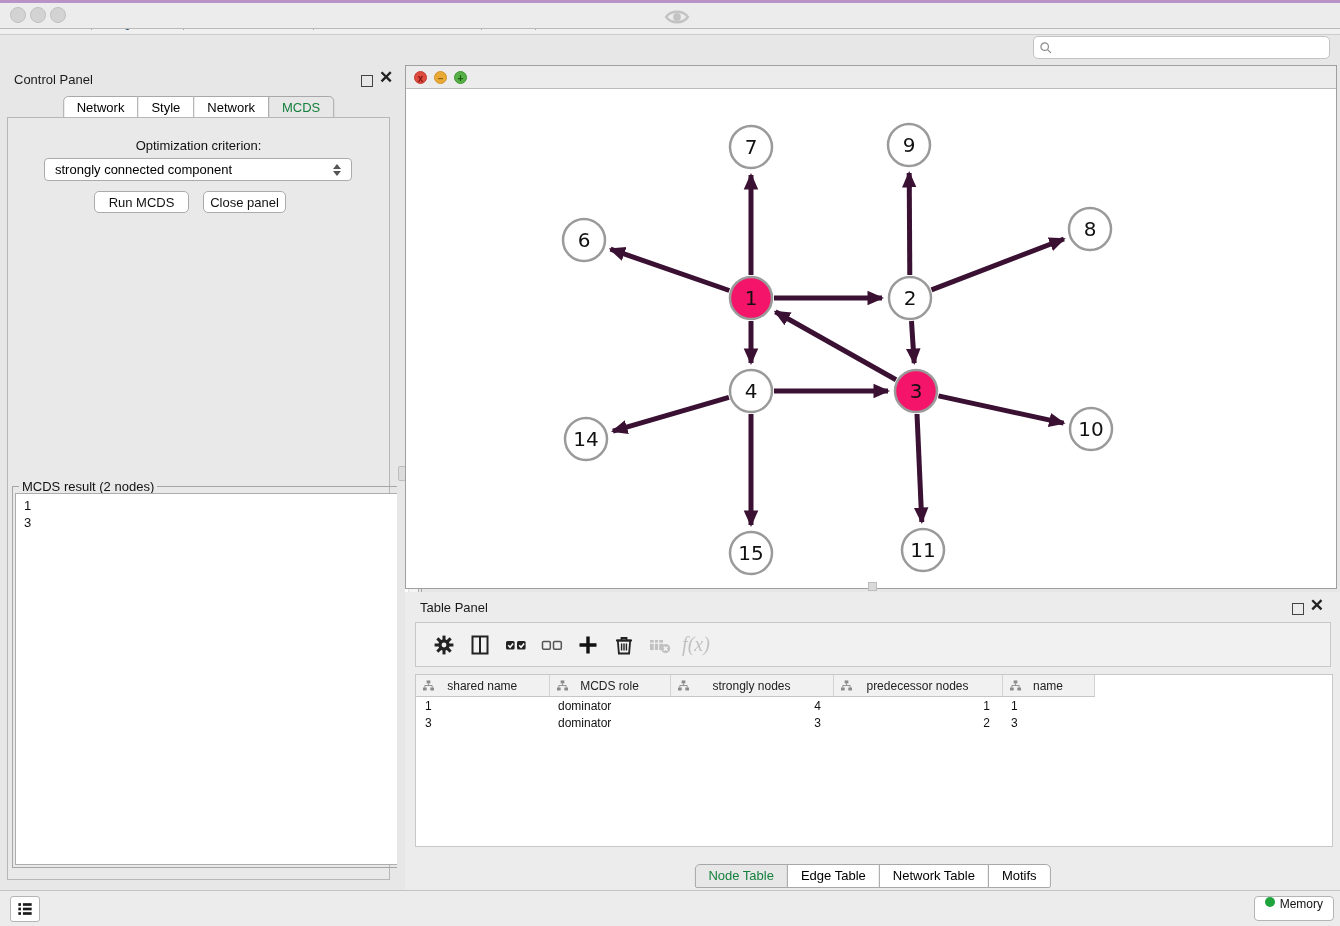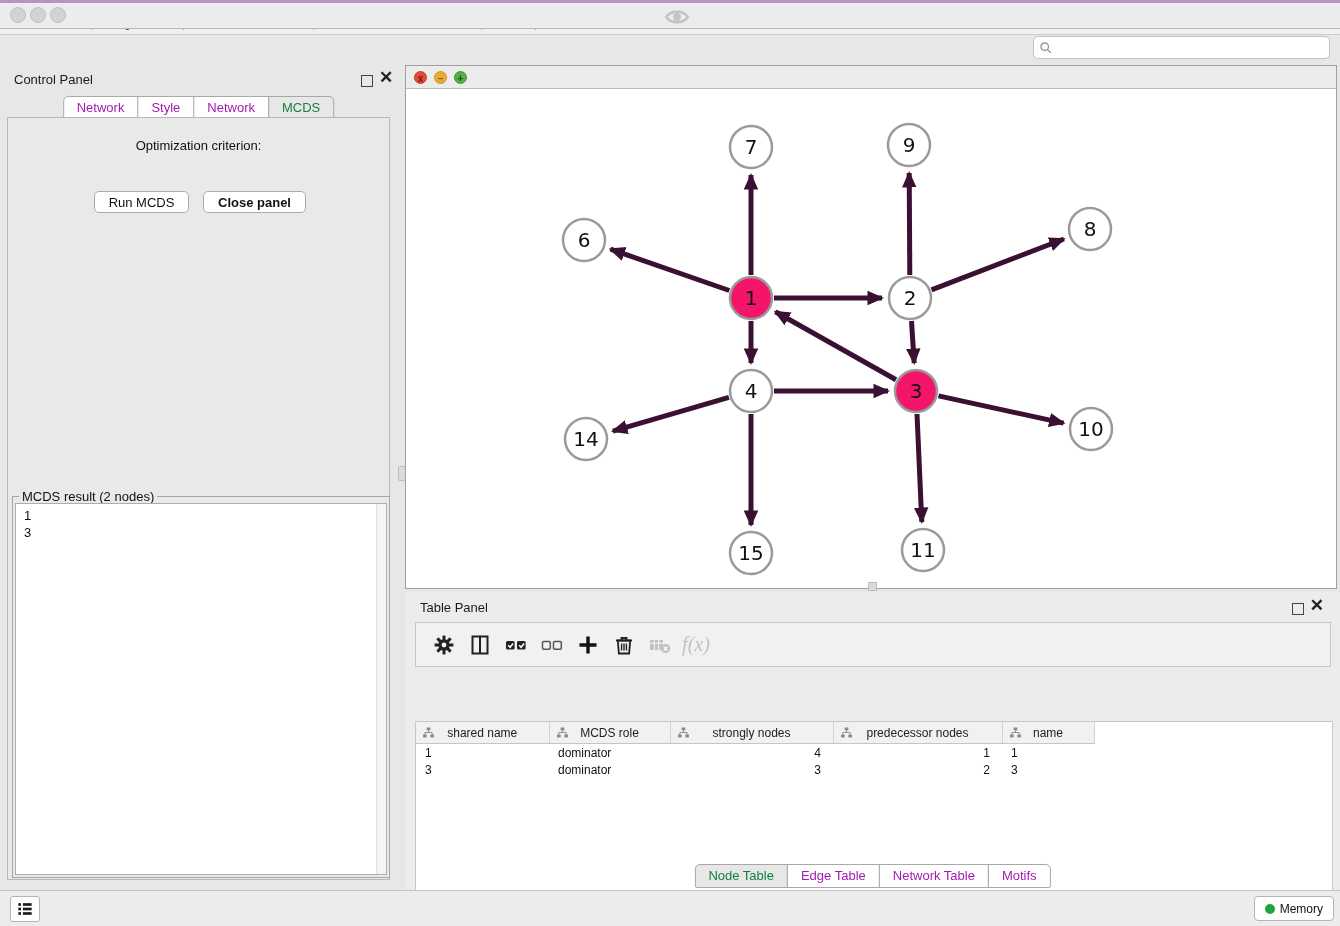--- a/index.html
+++ b/index.html
@@ -23,37 +23,37 @@
               border-radius:5px;display:flex;align-items:center;padding-left:5px;}
   #search-input{border:none;outline:none;flex:1;font-size:13px;background:transparent;height:17px;}
 
   
   #control-panel{left:0;top:64px;width:397px;height:826px;background:#e7e7e7;}
   #cp-title{left:14px;top:8px;font-size:13px;color:#1a1a1a;}
   .panel-float{width:10px;height:10px;border:1.5px solid #444;display:inline-block;}
   .panel-close{font-size:17px;font-weight:bold;color:#222;line-height:10px;}
   #cp-body{left:7px;top:53px;width:381px;height:761px;background:#e9e9e9;border:1px solid #b7b7b7;}
   .tabgroup{display:inline-flex;}
-  .tab{border:1px solid #a8a8a8;margin-left:-1px;background:#fff;color:#a21caf;font-size:13px;
+  .tab{border:1px solid #a8a8a8;margin-left:-1px;background:#fff;color:#000000;font-size:13px;
        padding:3px 13px 4px;cursor:pointer;white-space:nowrap;}
   .tab:first-child{border-top-left-radius:5px;border-bottom-left-radius:2px;margin-left:0;}
   .tab:last-child{border-top-right-radius:5px;border-bottom-right-radius:2px;}
   .tab.active{background:#e7e7e7;color:#15803d;}
   #cp-tabs{top:32px;left:50%;transform:translateX(-50%);}
   #opt-label{top:74px;width:397px;text-align:center;font-size:13px;color:#111;}
   #criterion-select{left:44px;top:94px;width:308px;height:23px;background:#fff;border:1px solid #ababab;
       border-radius:4px;display:flex;align-items:center;padding:0 10px;box-sizing:border-box;font-size:13px;cursor:pointer;}
   #criterion-select .stepper{margin-left:auto;display:flex;flex-direction:column;gap:2px;}
   .tri-up{width:0;height:0;border-left:4px solid transparent;border-right:4px solid transparent;border-bottom:5px solid #555;}
   .tri-down{width:0;height:0;border-left:4px solid transparent;border-right:4px solid transparent;border-top:5px solid #555;}
   .push-btn{position:absolute;height:22px;background:#fff;border:1px solid #ababab;border-radius:5px;
             font-size:13px;color:#111;cursor:pointer;font-family:"Liberation Sans",sans-serif;}
   #run-btn{left:94px;top:127px;width:95px;}
-  #closepanel-btn{left:203px;top:127px;width:103px;font-weight:bold;}
-  #result-group{left:12px;top:432px;width:376px;height:380px;border:1px solid #a6a6a6;}
+  #closepanel-btn{left:203px;top:127px;width:83px;}
+  #result-group{left:12px;top:422px;width:376px;height:380px;border:1px solid #a6a6a6;padding-left:32px;}
   #result-legend{position:absolute;left:6px;top:-8px;background:#e9e9e9;padding:0 3px;font-size:13px;color:#111;}
   #result-inner{position:absolute;left:2px;top:6px;right:2px;bottom:2px;background:#fff;border:1px solid #adadad;}
   #result-text{position:absolute;left:0;top:0;right:10px;bottom:0;font-size:13px;color:#111;padding:3px 0 0 8px;line-height:17px;}
   #result-scrollbar{position:absolute;right:0;top:0;width:9px;bottom:0;background:#f4f4f4;border-left:1px solid #e0e0e0;}
 
   
   #v-splitter{left:397px;top:64px;width:8px;height:826px;background:#e7e7e7;}
   #v-splitter-handle{left:1px;top:402px;width:6px;height:13px;background:#dcdcdc;border:1px solid #bdbdbd;border-radius:2px;}
 
   
@@ -69,35 +69,35 @@
   #net-resize-handle{left:462px;top:516px;width:7px;height:7px;background:#dadada;border:1px solid #bdbdbd;}
 
   
   #table-panel{left:405px;top:592px;width:935px;height:298px;background:#ececec;}
   #tp-title{left:15px;top:8px;font-size:13px;color:#1a1a1a;}
   #tp-toolbar{left:10px;top:30px;width:916px;height:45px;background:#f1f1f1;border:1px solid #c8c8c8;
               display:flex;align-items:center;padding-left:10px;box-sizing:border-box;}
   .tp-btn{width:36px;height:34px;border:none;background:transparent;display:flex;align-items:center;
           justify-content:center;padding:0;cursor:pointer;}
   .fx-label{font-family:"Liberation Serif",serif;font-style:italic;font-size:20px;color:#9b9b9b;}
-  #table-wrap{left:10px;top:82px;width:916px;height:171px;background:#fff;border:1px solid #c8c8c8;overflow:hidden;margin-top:47px;}
+  #table-wrap{left:10px;top:82px;width:916px;height:171px;background:#fff;border:1px solid #c8c8c8;overflow:hidden;}
   table.node-table{border-collapse:collapse;table-layout:fixed;}
   .node-table th{height:21px;background:#f1f1f1;border-bottom:1px solid #c6c6c6;border-right:1px solid #d2d2d2;
        font-size:12px;font-weight:normal;color:#222;position:relative;text-align:center;padding:0;}
   .node-table th .h-icon{position:absolute;left:7px;top:5px;}
   .node-table td{height:17px;font-size:12px;color:#111;padding:0 9px;white-space:nowrap;overflow:hidden;}
   .node-table td.num{text-align:right;padding-right:12px;}
   #tp-tabs{top:272px;left:50%;transform:translateX(-50%);}
 
   
   #status-bar{left:0;top:890px;width:1340px;height:36px;background:#ececec;border-top:1px solid #c3c3c3;box-sizing:border-box;}
   #tasks-btn{left:10px;top:5px;width:30px;height:26px;background:#fff;border:1px solid #b4b4b4;border-radius:3px;
              display:flex;align-items:center;justify-content:center;cursor:pointer;padding:0;position:absolute;}
   #memory-btn{right:6px;top:5px;height:25px;background:#fff;border:1px solid #b4b4b4;border-radius:4px;
-              display:flex;align-items:center;gap:5px;padding:0 10px;font-size:12px;color:#111;cursor:pointer;position:absolute;}
+              display:flex;align-items:flex-start;gap:5px;padding:0 10px;font-size:12px;color:#111;cursor:pointer;position:absolute;}
   #memory-dot{width:10px;height:10px;border-radius:50%;background:#1fa33c;}
 </style>
 </head>
 <body>
 
 <div id="purple-strip" class="abs"></div>
 <div id="titlebar" class="abs">
   <span class="traffic-gray abs" style="left:10px"></span>
   <span class="traffic-gray abs" style="left:30px"></span>
   <span class="traffic-gray abs" style="left:50px"></span>
@@ -310,20 +310,27 @@
   <span class="abs" style="left:361px;top:9px"><span class="panel-float"></span></span>
   <span class="abs panel-close" style="left:379px;top:9px">✕</span>
   <div id="cp-tabs" class="abs tabgroup">
       <div class="tab">Network</div>
       <div class="tab">Style</div>
       <div class="tab">Network</div>
       <div class="tab active">MCDS</div>
     </div>
   <div id="cp-body" class="abs"></div>
   <div id="opt-label" class="abs">Optimization criterion:</div>
+  <div id="criterion-select" class="abs">
+    <span>strongly connected component</span>
+    <span class="stepper">
+        <span class="tri-up"></span>
+        <span class="tri-down"></span>
+      </span>
+  </div>
   <button id="run-btn" class="push-btn">Run MCDS</button>
   <button id="closepanel-btn" class="push-btn">Close panel</button>
 
   <div id="result-group" class="abs">
     <div id="result-legend">MCDS result (2 nodes)</div>
     <div id="result-inner">
       <div id="result-text">
           <div>1</div>
           <div>3</div>
         </div>

